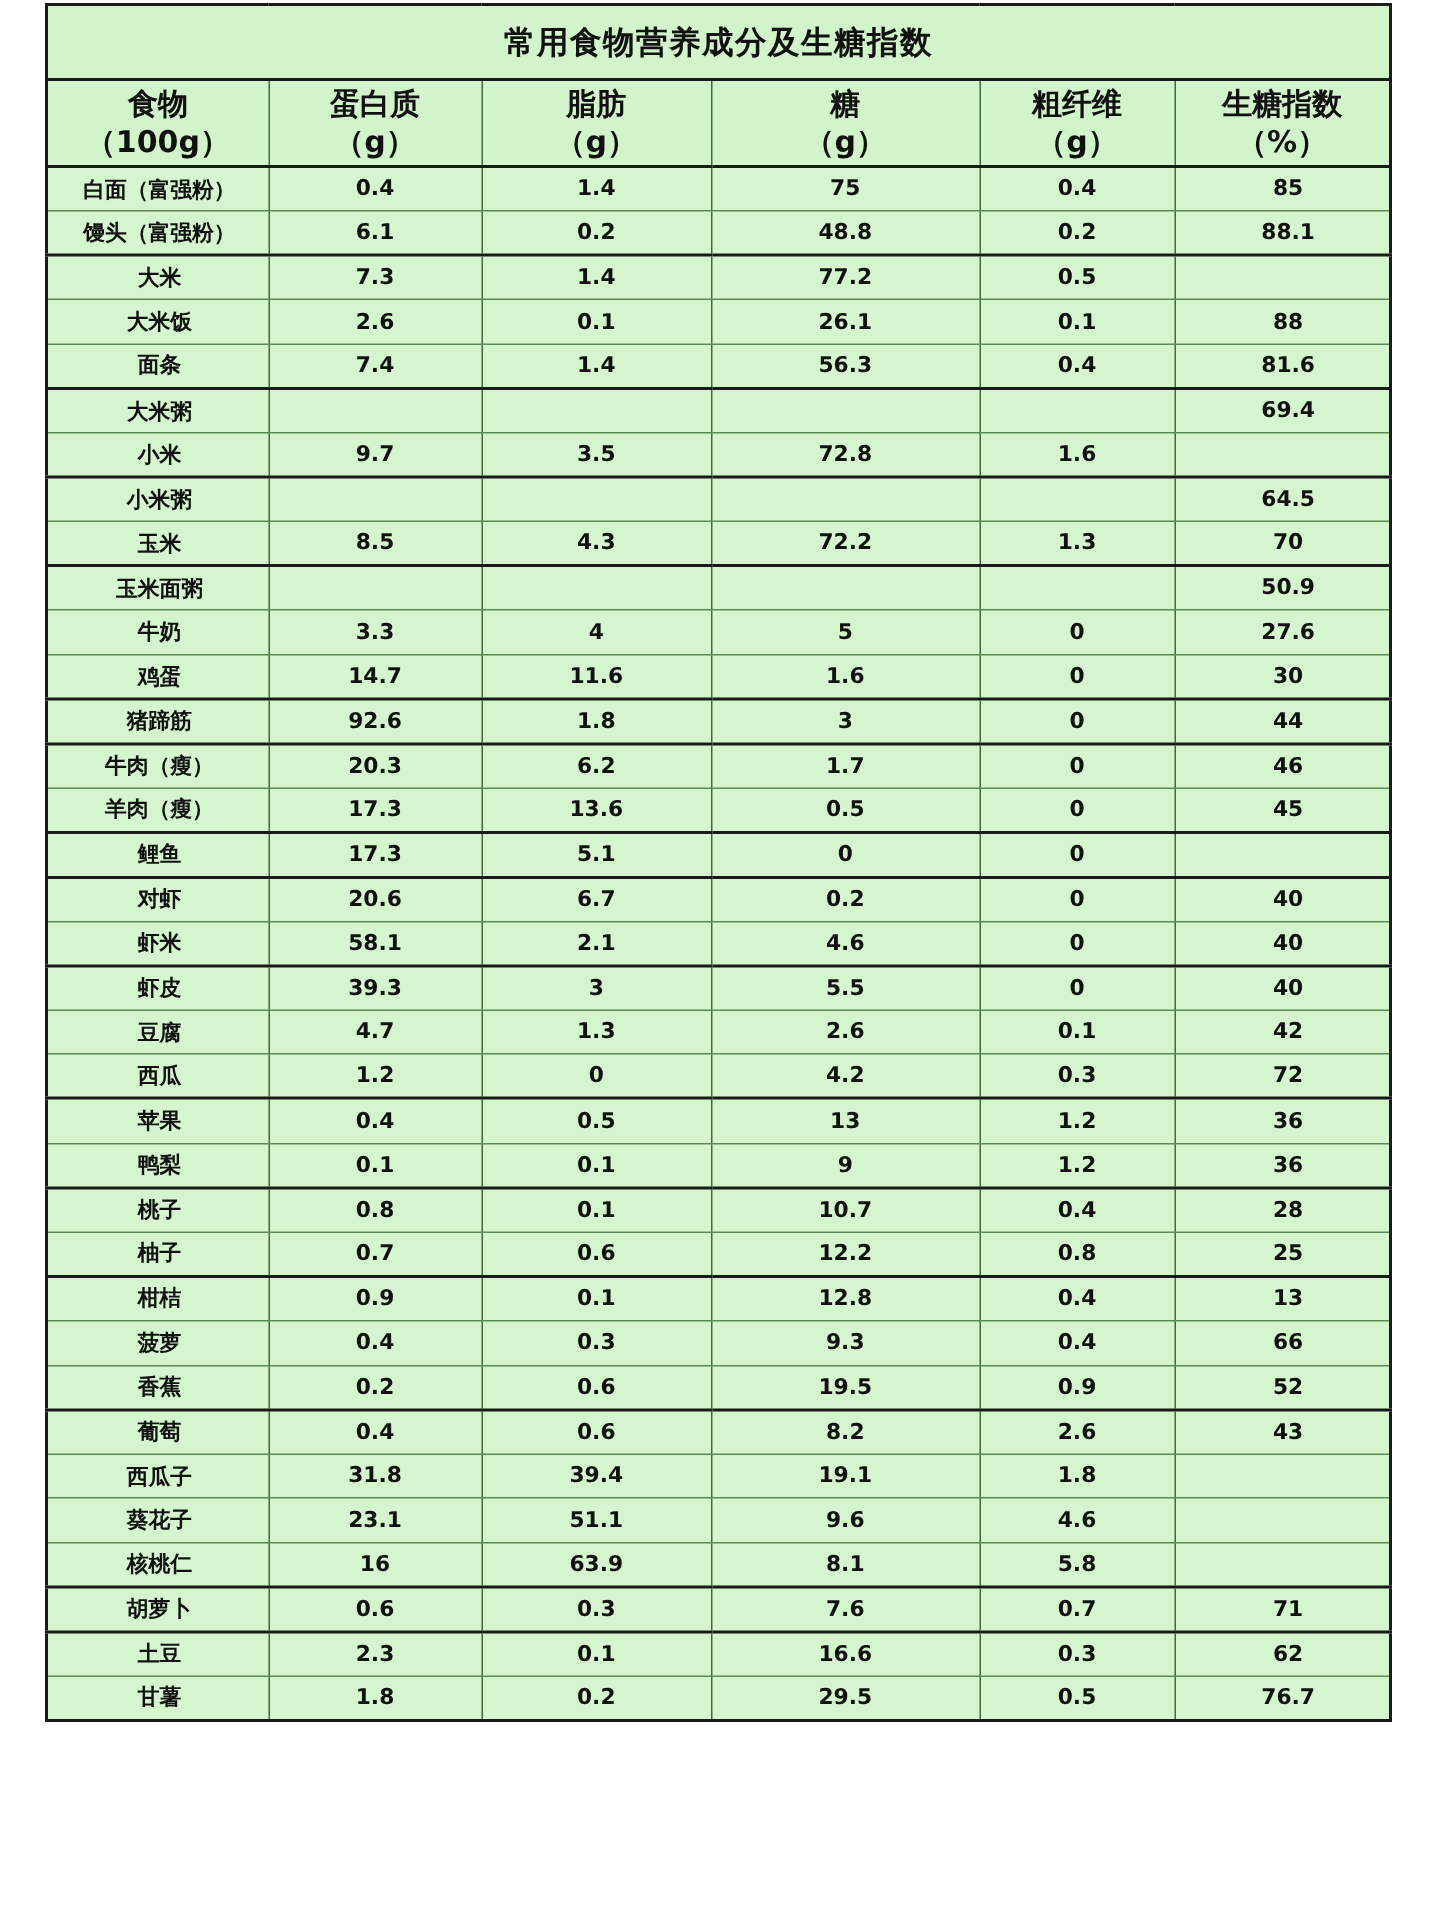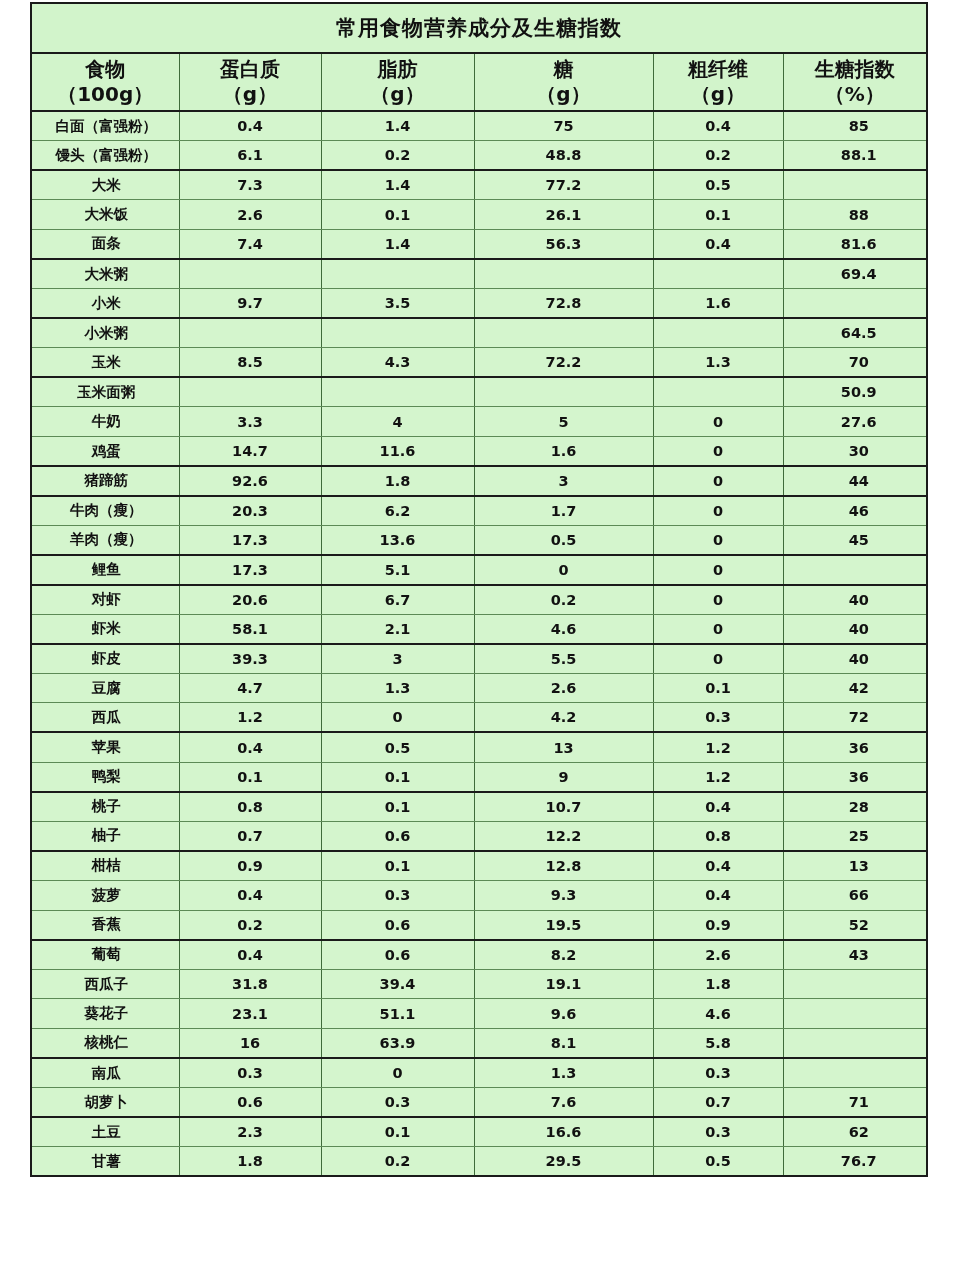--- a/index.html
+++ b/index.html
@@ -385,28 +385,20 @@
             <td></td>
           </tr>
           <tr class="thick">
             <td class="food">核桃仁</td>
             <td>16</td>
             <td>63.9</td>
             <td>8.1</td>
             <td>5.8</td>
             <td></td>
           </tr>
-          <tr>
-            <td class="food">南瓜</td>
-            <td>0.3</td>
-            <td>0</td>
-            <td>1.3</td>
-            <td>0.3</td>
-            <td></td>
-          </tr>
           <tr class="thick">
             <td class="food">胡萝卜</td>
             <td>0.6</td>
             <td>0.3</td>
             <td>7.6</td>
             <td>0.7</td>
             <td>71</td>
           </tr>
           <tr>
             <td class="food">土豆</td>

